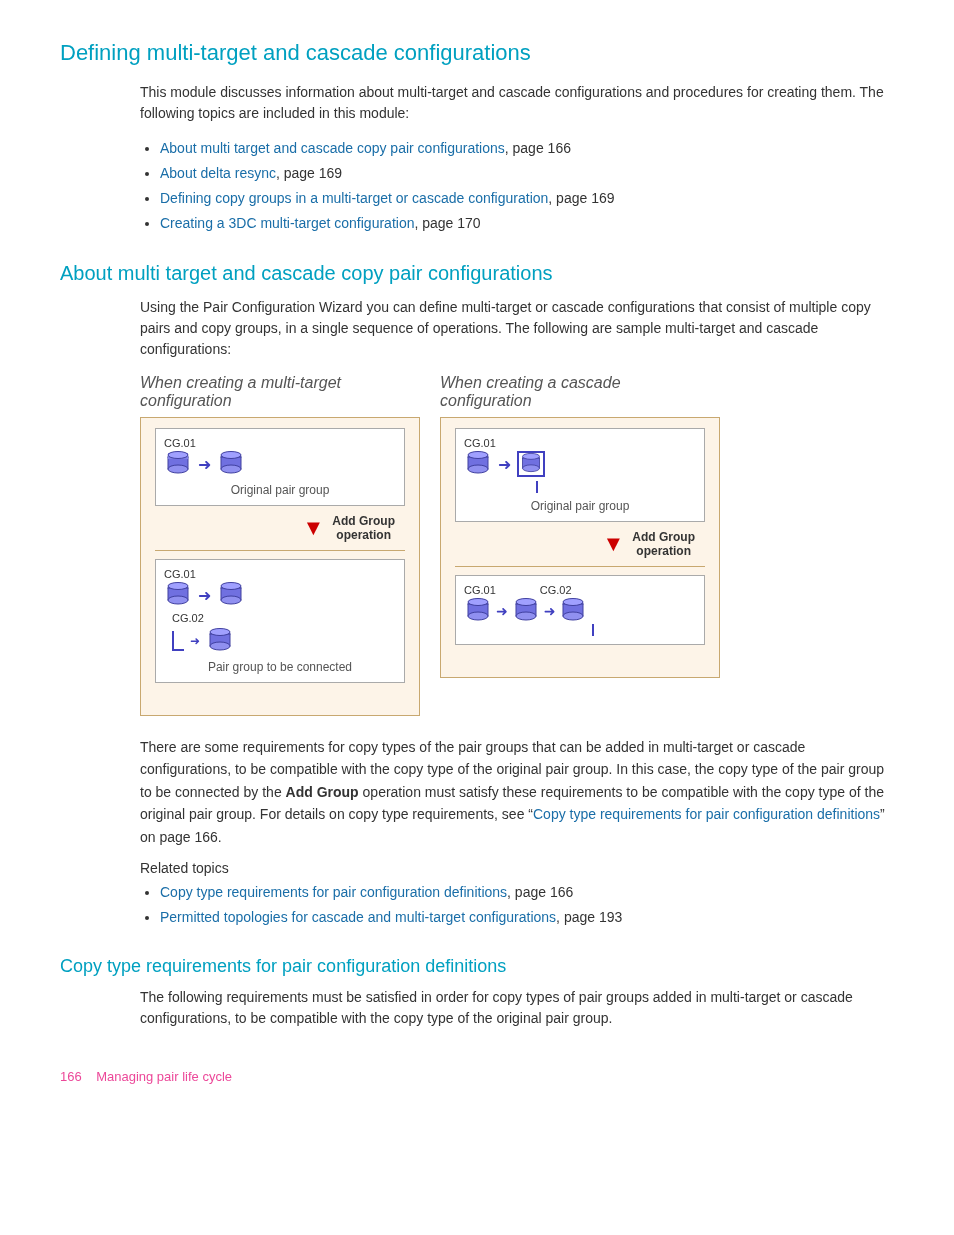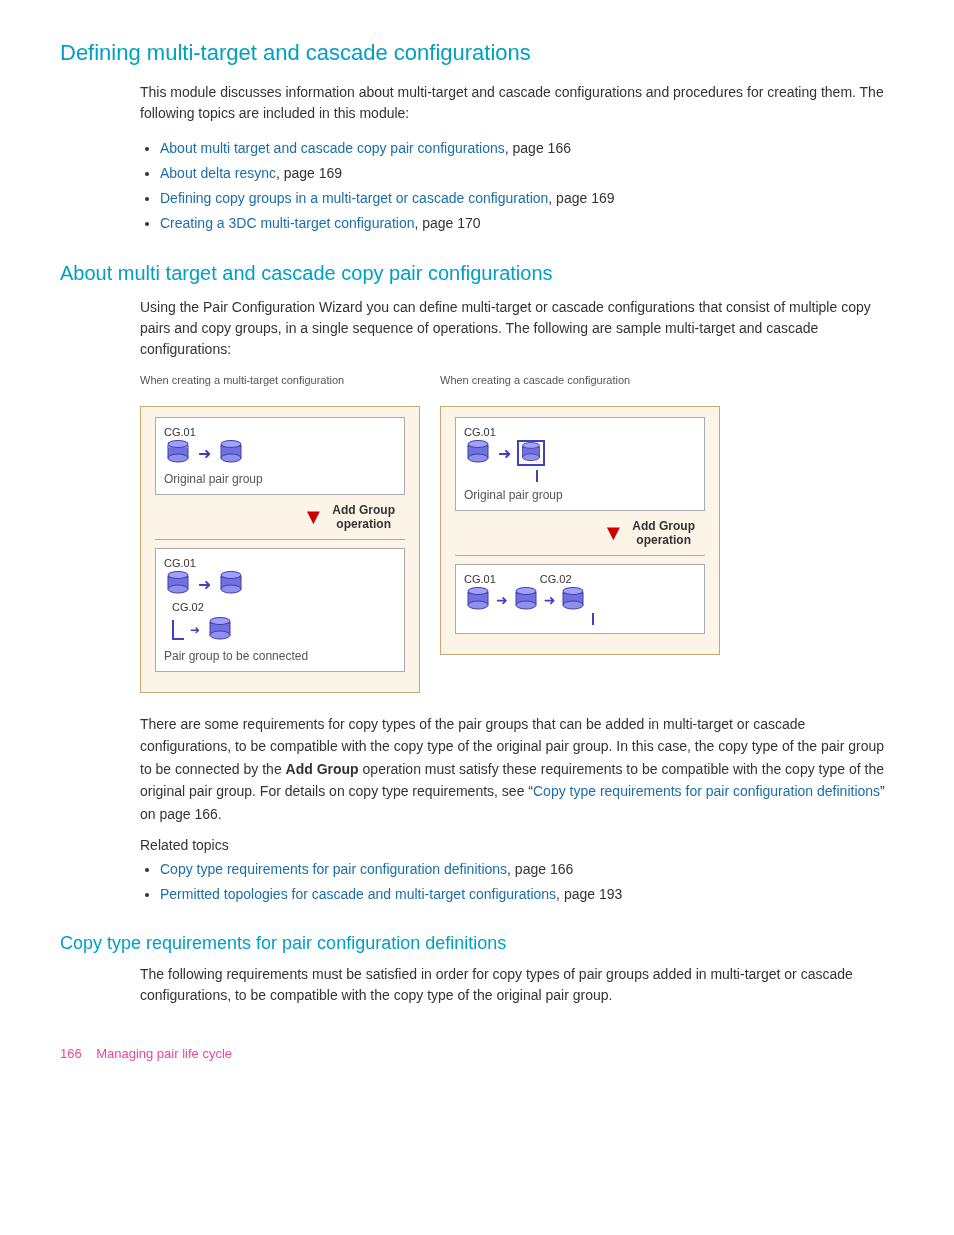--- a/index.html
+++ b/index.html
@@ -58,28 +58,29 @@
     }
     .diagrams-container {
       display: flex;
       gap: 20px;
       margin-left: 80px;
       margin-bottom: 20px;
     }
     .diagram-box {
       border: 1px solid #c8a870;
       background: #fdf4e8;
-      padding: 10px 14px 14px 14px;
+      padding: 10px 14px 26px 14px;
       width: 280px;
       position: relative;
     }
     .diagram-label {
-      font-size: 11px;
+      font-size: 16px;
       color: #555;
-      margin-bottom: 20px;
+      margin-bottom: 7px;
+      font-style: italic;
     }
     .cg-label {
       font-size: 11px;
       color: #333;
       margin-bottom: 2px;
     }
     .pair-group-row {
       display: flex;
       align-items: center;
       gap: 6px;
@@ -89,20 +90,21 @@
       width: 28px;
       height: 26px;
     }
     .arrow-right {
       font-size: 16px;
       color: #4040c0;
     }
     .caption-text {
       font-size: 12px;
       color: #555;
+      text-align: center;
       margin-top: 6px;
     }
     .add-group-section {
       display: flex;
       align-items: center;
       justify-content: flex-end;
       gap: 8px;
       margin: 8px 0;
       padding: 0 10px;
     }

